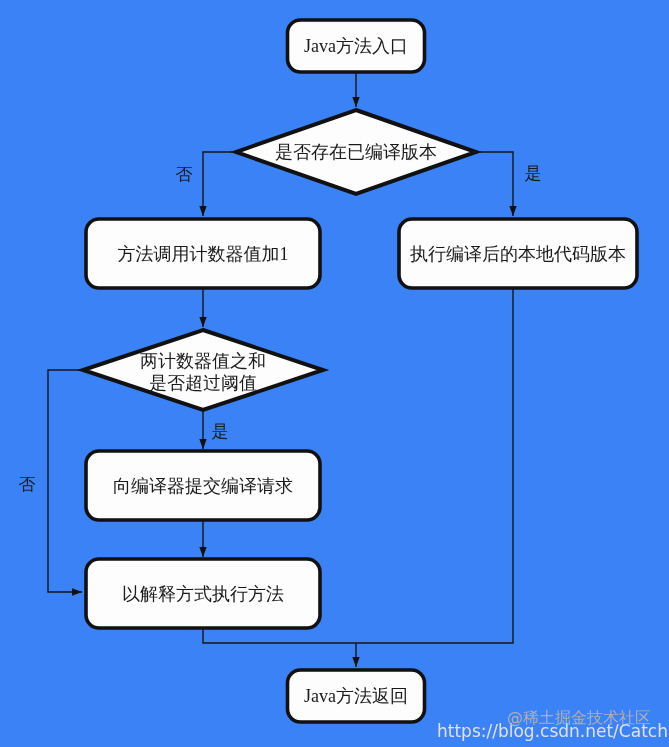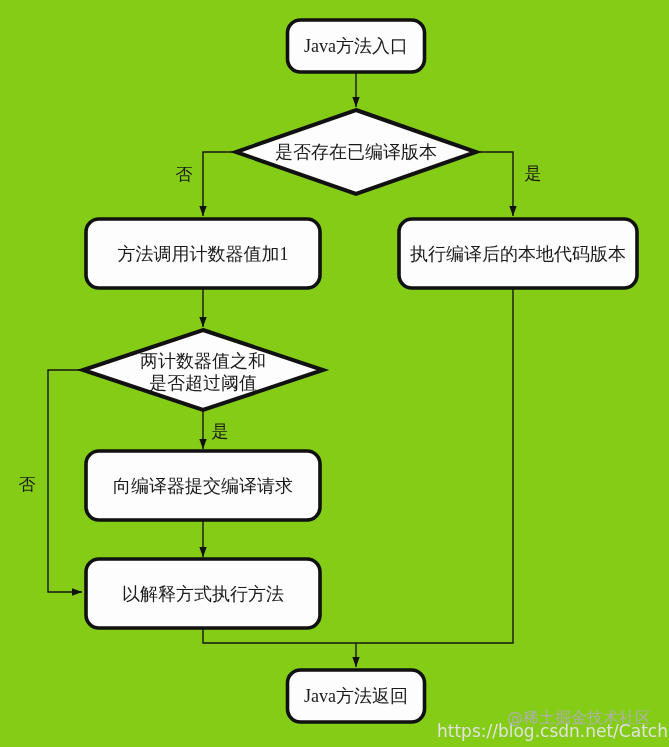--- a/index.html
+++ b/index.html
@@ -4,21 +4,21 @@
 <style>
   html, body {
     margin: 0;
     padding: 0;
     background: #ffffff;
   }
   .stage {
     position: relative;
     width: 669px;
     height: 747px;
-    background: #84cc16;
+    background: #3b82f6;
     overflow: hidden;
   }
   svg {
     display: block;
   }
   .edge {
     fill: none;
     stroke: #161616;
     stroke-width: 1.4;
   }

